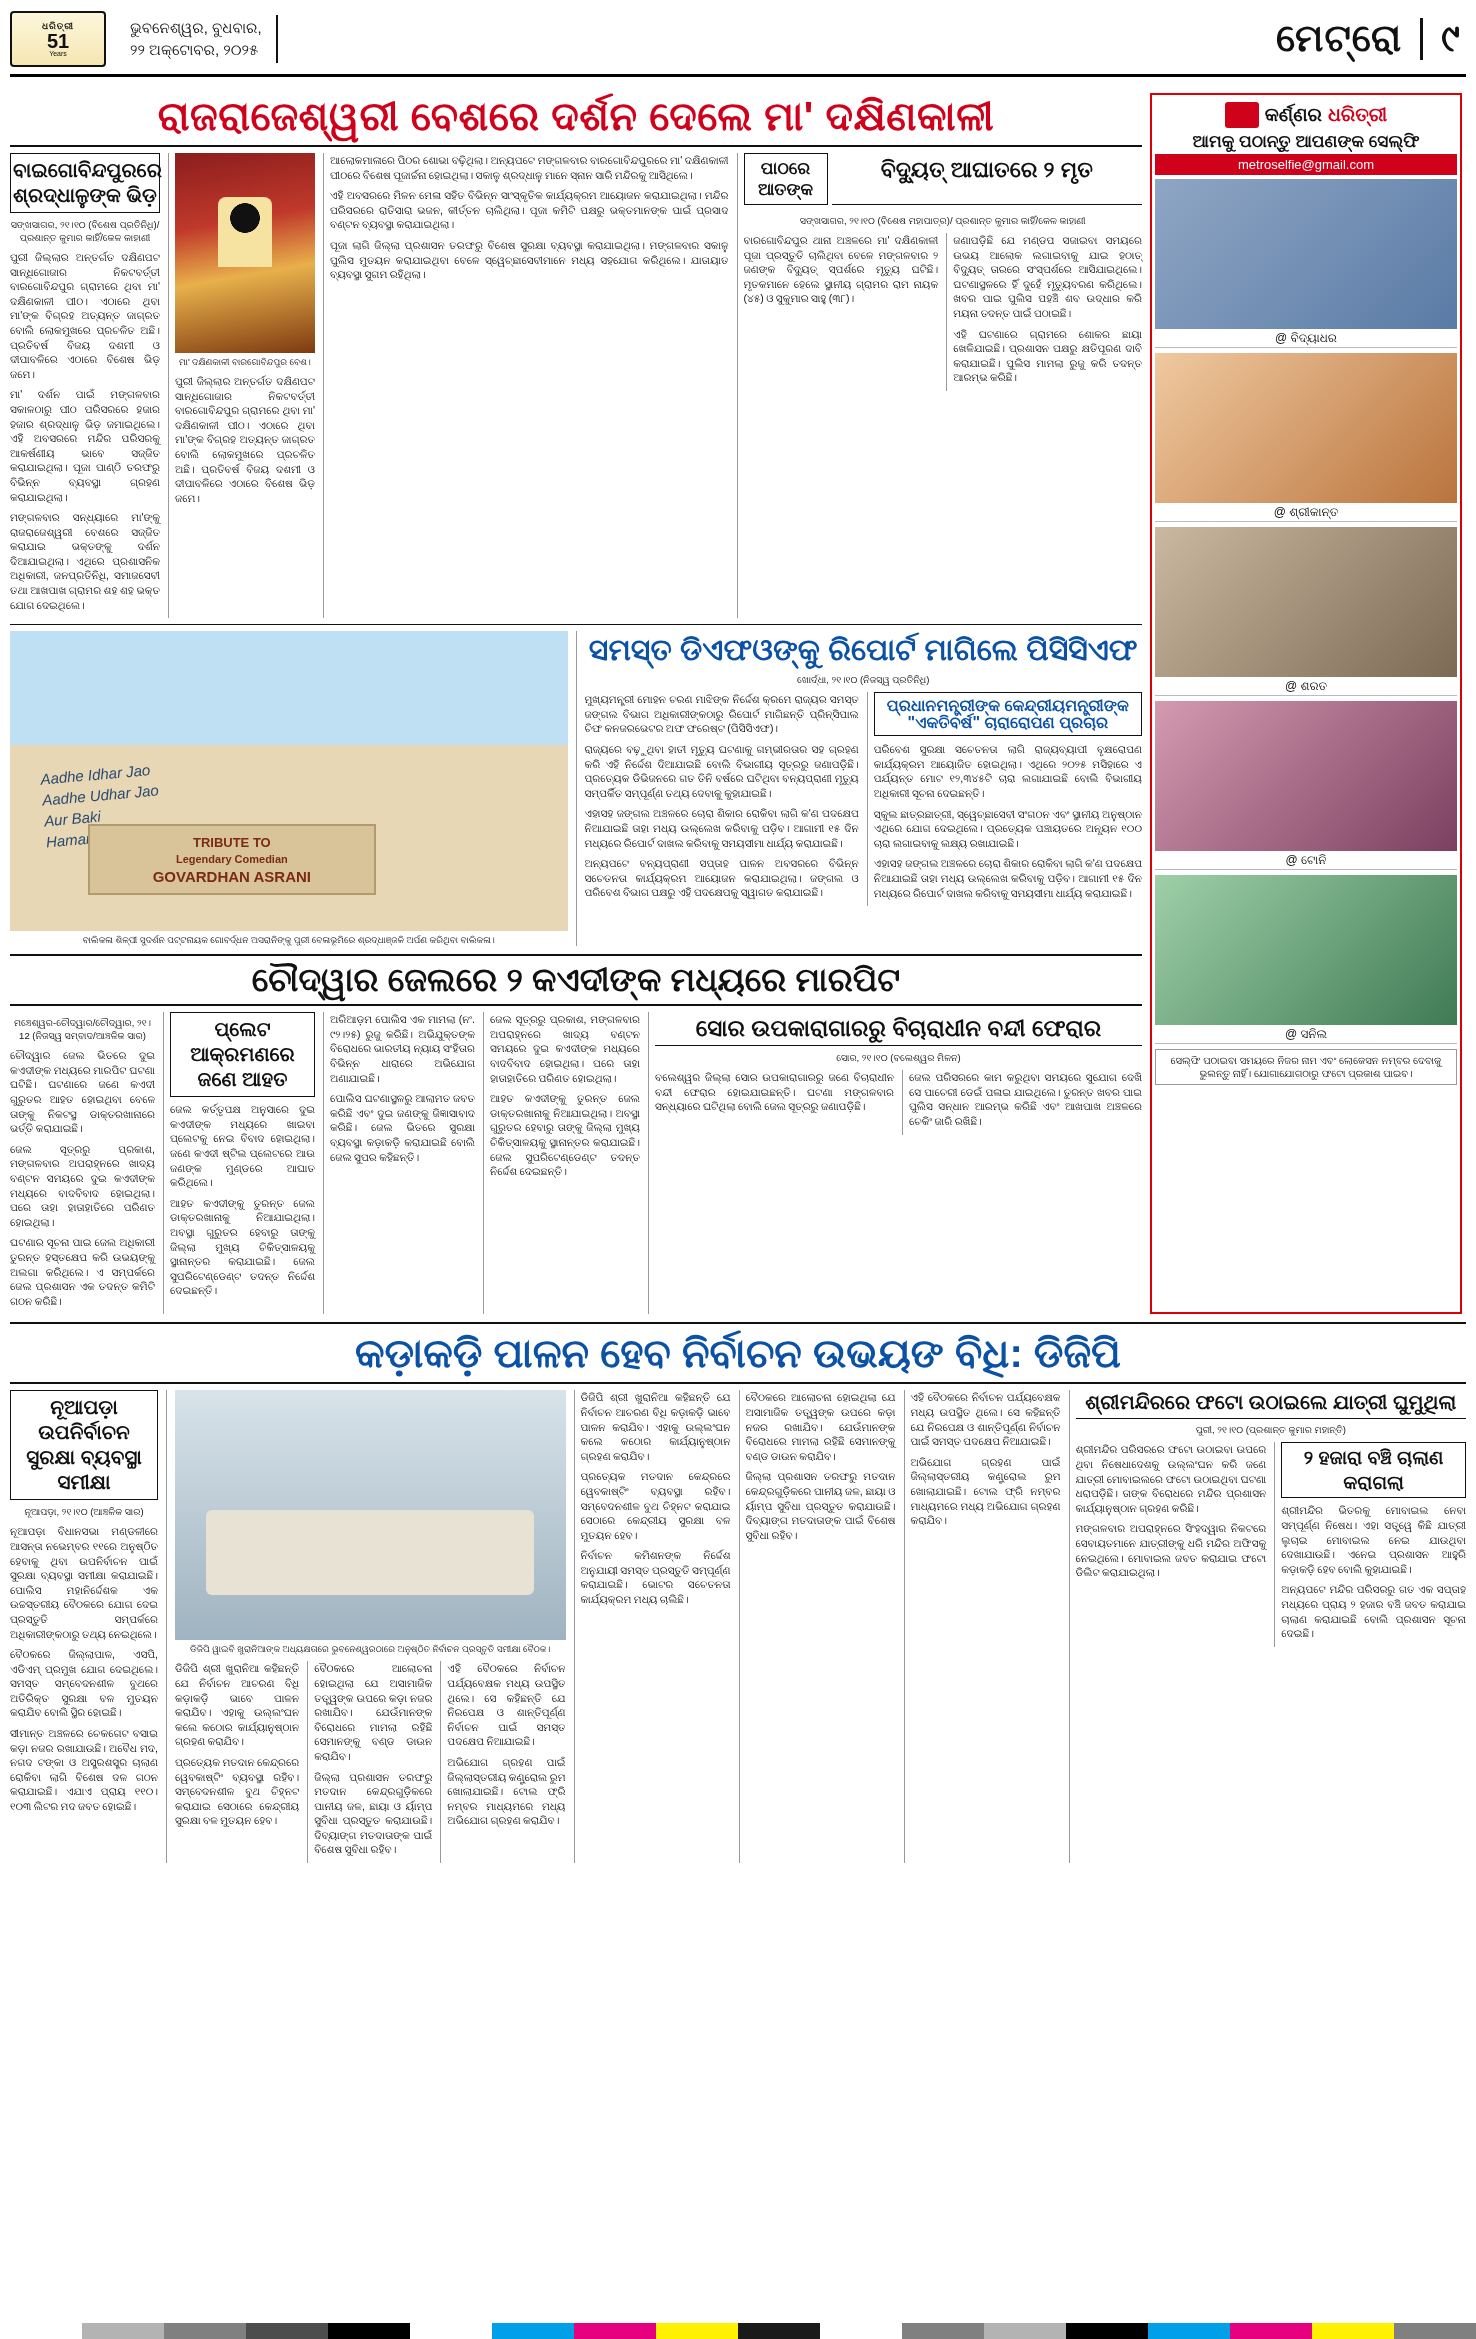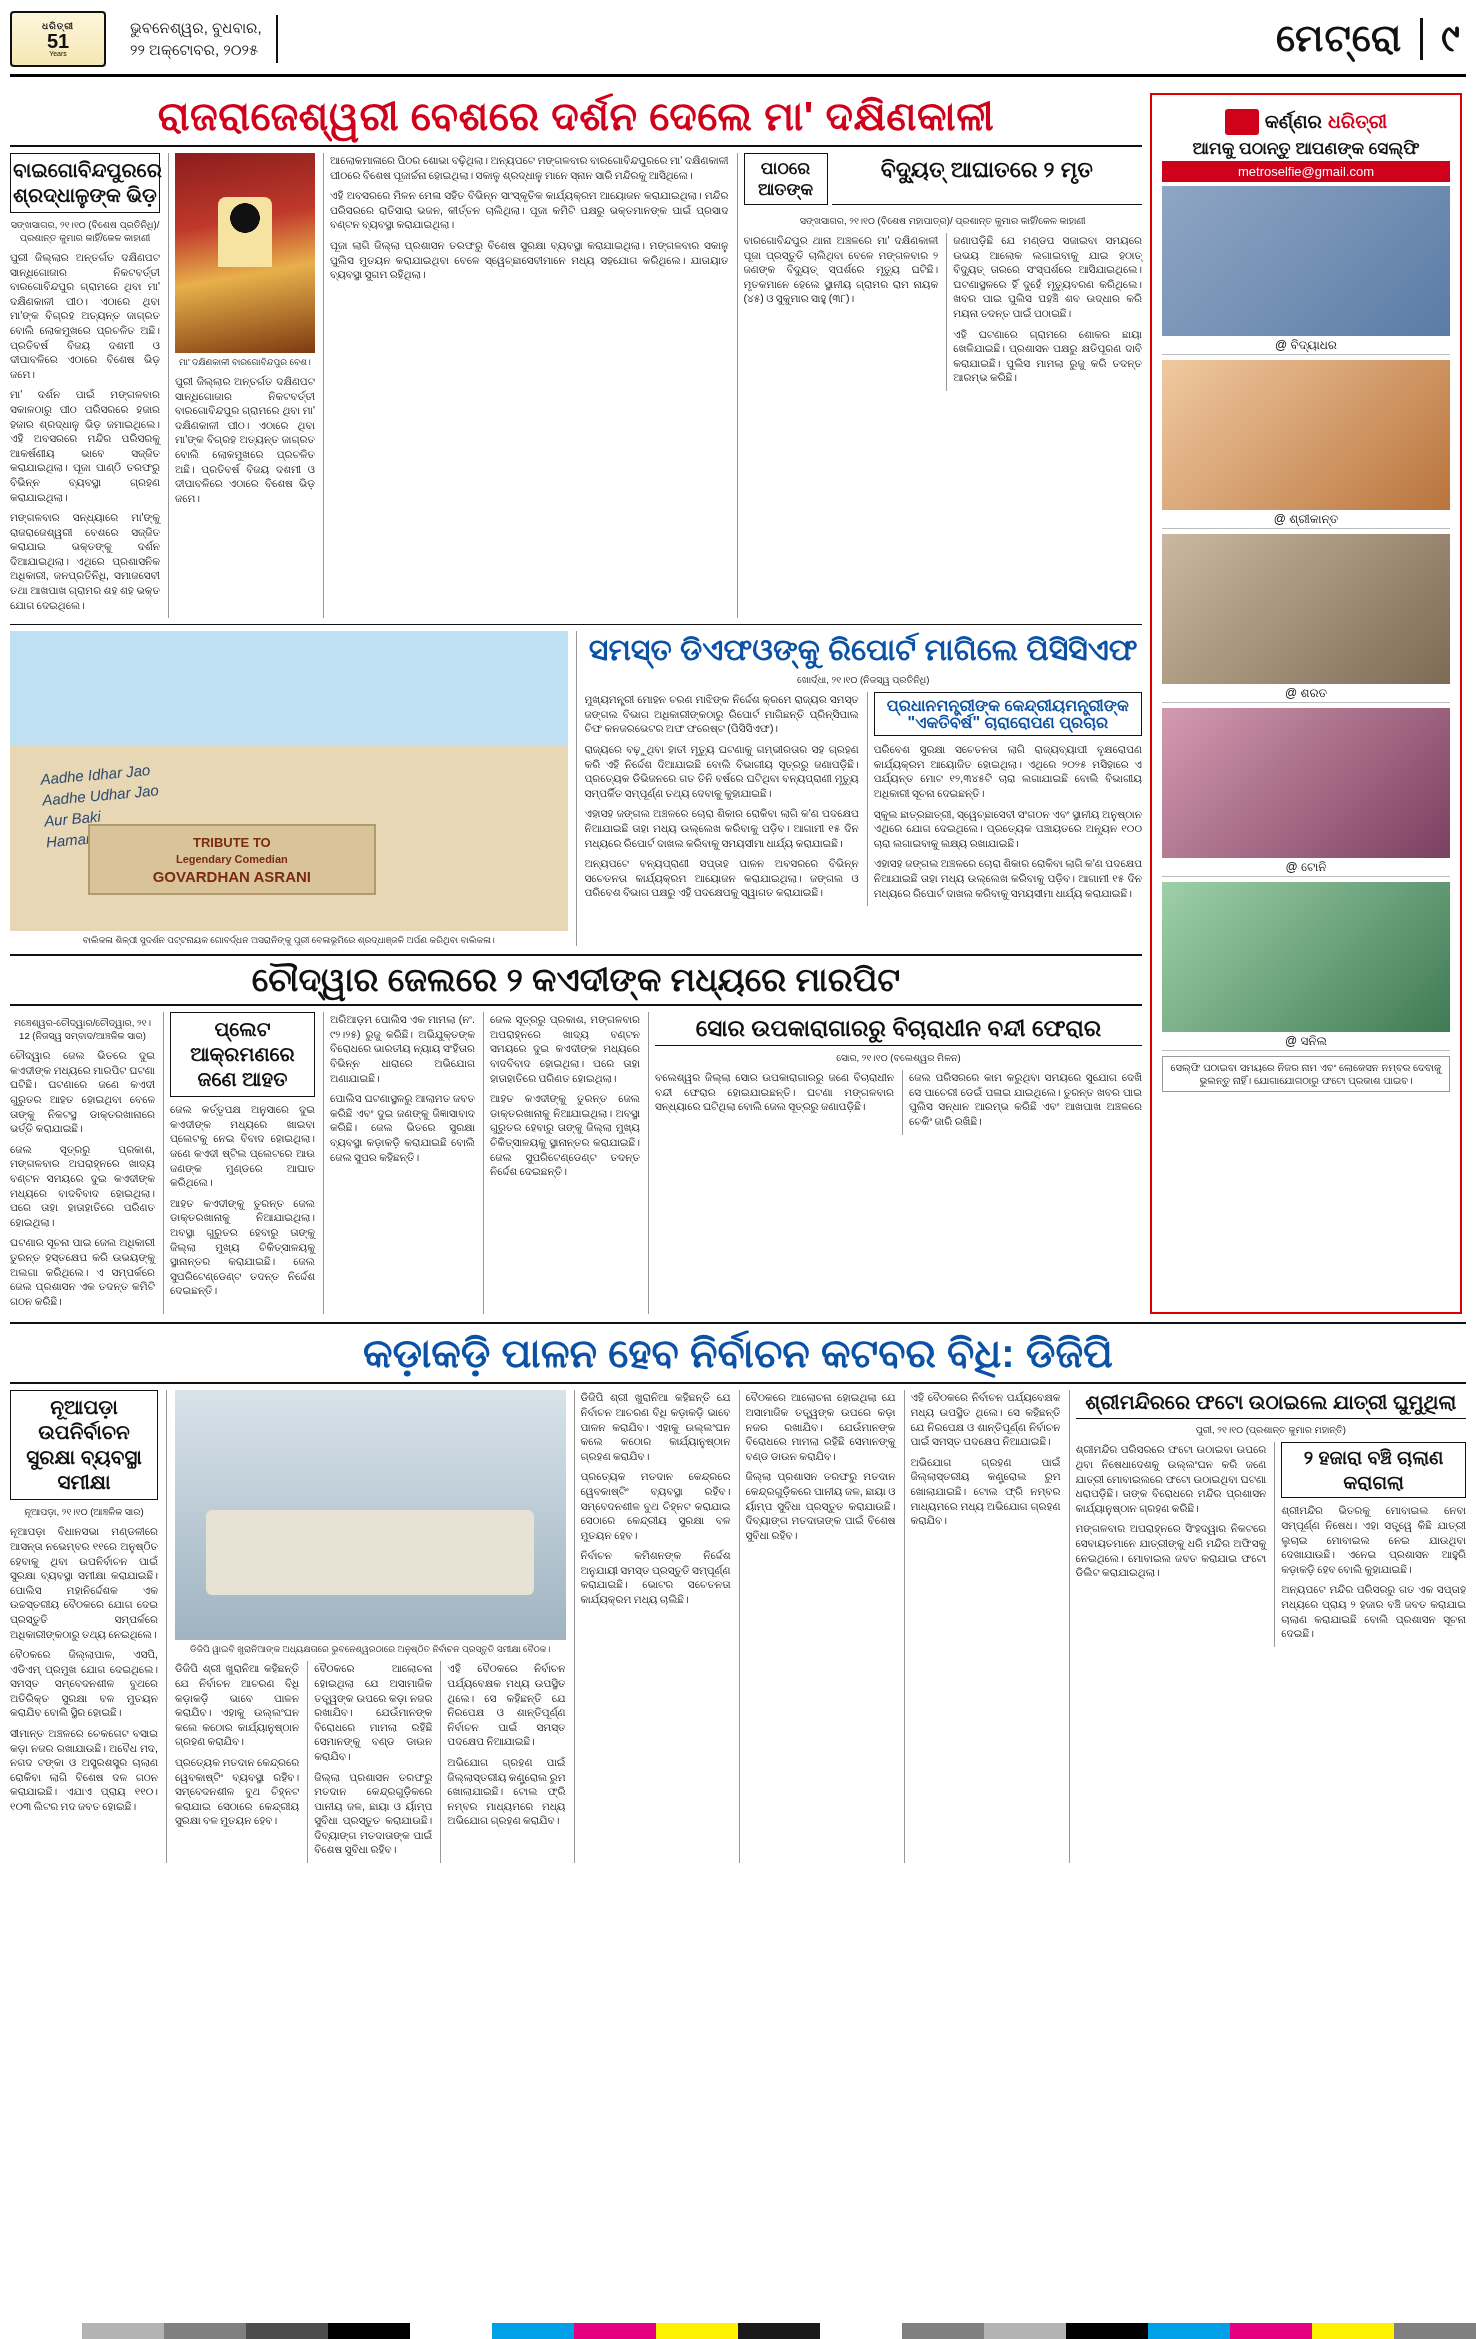--- a/index.html
+++ b/index.html
@@ -14,21 +14,21 @@
   .logo-badge .ln3{font-size:7px;}
   .mast-place{font-size:15px;line-height:22px;padding:0 14px;border-right:2px solid #111;margin-left:10px;height:48px;display:flex;flex-direction:column;justify-content:center;}
   .mast-right{margin-left:auto;display:flex;align-items:center;gap:18px;padding-right:6px;}
   .mast-metro{font-size:38px;font-weight:bold;letter-spacing:1px;}
   .mast-bar{width:3px;height:42px;background:#111;}
   .mast-page{font-size:38px;font-weight:bold;}
 
   
   .body-wrap{display:flex;gap:8px;margin-top:16px;}
   .left-zone{width:1132px;}
-  .right-zone{width:312px;border:2px solid #d00;padding:10px;box-sizing:border-box;}
+  .right-zone{width:312px;border:2px solid #d00;padding:3px;box-sizing:border-box;}
 
   .headline-1{font-size:40px;font-weight:bold;color:#d0021b;text-align:center;line-height:46px;letter-spacing:.5px;border-bottom:2px solid #111;padding-bottom:6px;}
   .headline-2{font-size:33px;font-weight:bold;text-align:center;line-height:40px;border-top:2px solid #111;border-bottom:2px solid #111;padding:4px 0;margin-top:8px;}
   .headline-3{font-size:40px;font-weight:bold;color:#0b52a6;text-align:center;line-height:46px;border-top:2px solid #111;border-bottom:2px solid #111;padding:6px 0;margin-top:8px;}
 
   .cols{display:flex;gap:8px;margin-top:6px;}
   .col{flex:1;}
   .rule{border-left:1px solid #999;}
 
   .sub-head{font-size:20px;font-weight:bold;text-align:center;line-height:25px;border:1px solid #111;padding:4px 2px;margin-bottom:5px;}
@@ -247,21 +247,21 @@
       <div class="rail-item">
         <div class="rail-ph e"></div>
         <div class="rail-cap">@ ସନିଲ</div>
       </div>
       <div class="rail-note">ସେଲ୍‌ଫି ପଠାଇବା ସମୟରେ ନିଜର ନାମ ଏବଂ ଲୋକେସନ ନମ୍ବର ଦେବାକୁ ଭୁଲନ୍ତୁ ନାହିଁ। ଯୋଗାଯୋଗଠାରୁ ଫଟୋ ପ୍ରକାଶ ପାଇବ।</div>
     </div>
 
   </div>
 
   <div class="bottom-wrap">
-    <div class="headline-3">କଡ଼ାକଡ଼ି ପାଳନ ହେବ ନିର୍ବାଚନ କଟବର ବିଧି: ଡିଜିପି</div>
+    <div class="headline-3">କଡ଼ାକଡ଼ି ପାଳନ ହେବ ନିର୍ବାଚନ ଉଭୟଙ ବିଧି: ଡିଜିପି</div>
 
     <div class="cols">
       <div class="col" style="max-width:148px">
         <div class="sub-head">ନୂଆପଡ଼ା ଉପନିର୍ବାଚନ ସୁରକ୍ଷା ବ୍ୟବସ୍ଥା ସମୀକ୍ଷା</div>
         <div class="dateline">ନୂଆପଡ଼ା, ୨୧।୧୦ (ଆଞ୍ଚଳିକ ସାର)</div>
         <p class="para">ନୂଆପଡ଼ା ବିଧାନସଭା ମଣ୍ଡଳୀରେ ଆସନ୍ତା ନଭେମ୍ବର ୧୧ରେ ଅନୁଷ୍ଠିତ ହେବାକୁ ଥିବା ଉପନିର୍ବାଚନ ପାଇଁ ସୁରକ୍ଷା ବ୍ୟବସ୍ଥା ସମୀକ୍ଷା କରାଯାଇଛି। ପୋଲିସ ମହାନିର୍ଦ୍ଦେଶକ ଏକ ଉଚ୍ଚସ୍ତରୀୟ ବୈଠକରେ ଯୋଗ ଦେଇ ପ୍ରସ୍ତୁତି ସମ୍ପର୍କରେ ଅଧିକାରୀଙ୍କଠାରୁ ତଥ୍ୟ ନେଇଥିଲେ।</p>
         <p class="para">ବୈଠକରେ ଜିଲ୍ଲାପାଳ, ଏସପି, ଏଡିଏମ୍ ପ୍ରମୁଖ ଯୋଗ ଦେଇଥିଲେ। ସମସ୍ତ ସମ୍ବେଦନଶୀଳ ବୁଥରେ ଅତିରିକ୍ତ ସୁରକ୍ଷା ବଳ ମୁତୟନ କରାଯିବ ବୋଲି ସ୍ଥିର ହୋଇଛି।</p>
         <p class="para">ସୀମାନ୍ତ ଅଞ୍ଚଳରେ ଚେକଗେଟ ବସାଇ କଡ଼ା ନଜର ରଖାଯାଉଛି। ଅବୈଧ ମଦ, ନଗଦ ଟଙ୍କା ଓ ଅସ୍ତ୍ରଶସ୍ତ୍ର ଚାଲାଣ ରୋକିବା ଲାଗି ବିଶେଷ ଦଳ ଗଠନ କରାଯାଇଛି। ଏଯାଏ ପ୍ରାୟ ୧୧୦।୧୦୩ ଲିଟର ମଦ ଜବତ ହୋଇଛି।</p>
       </div>
 

